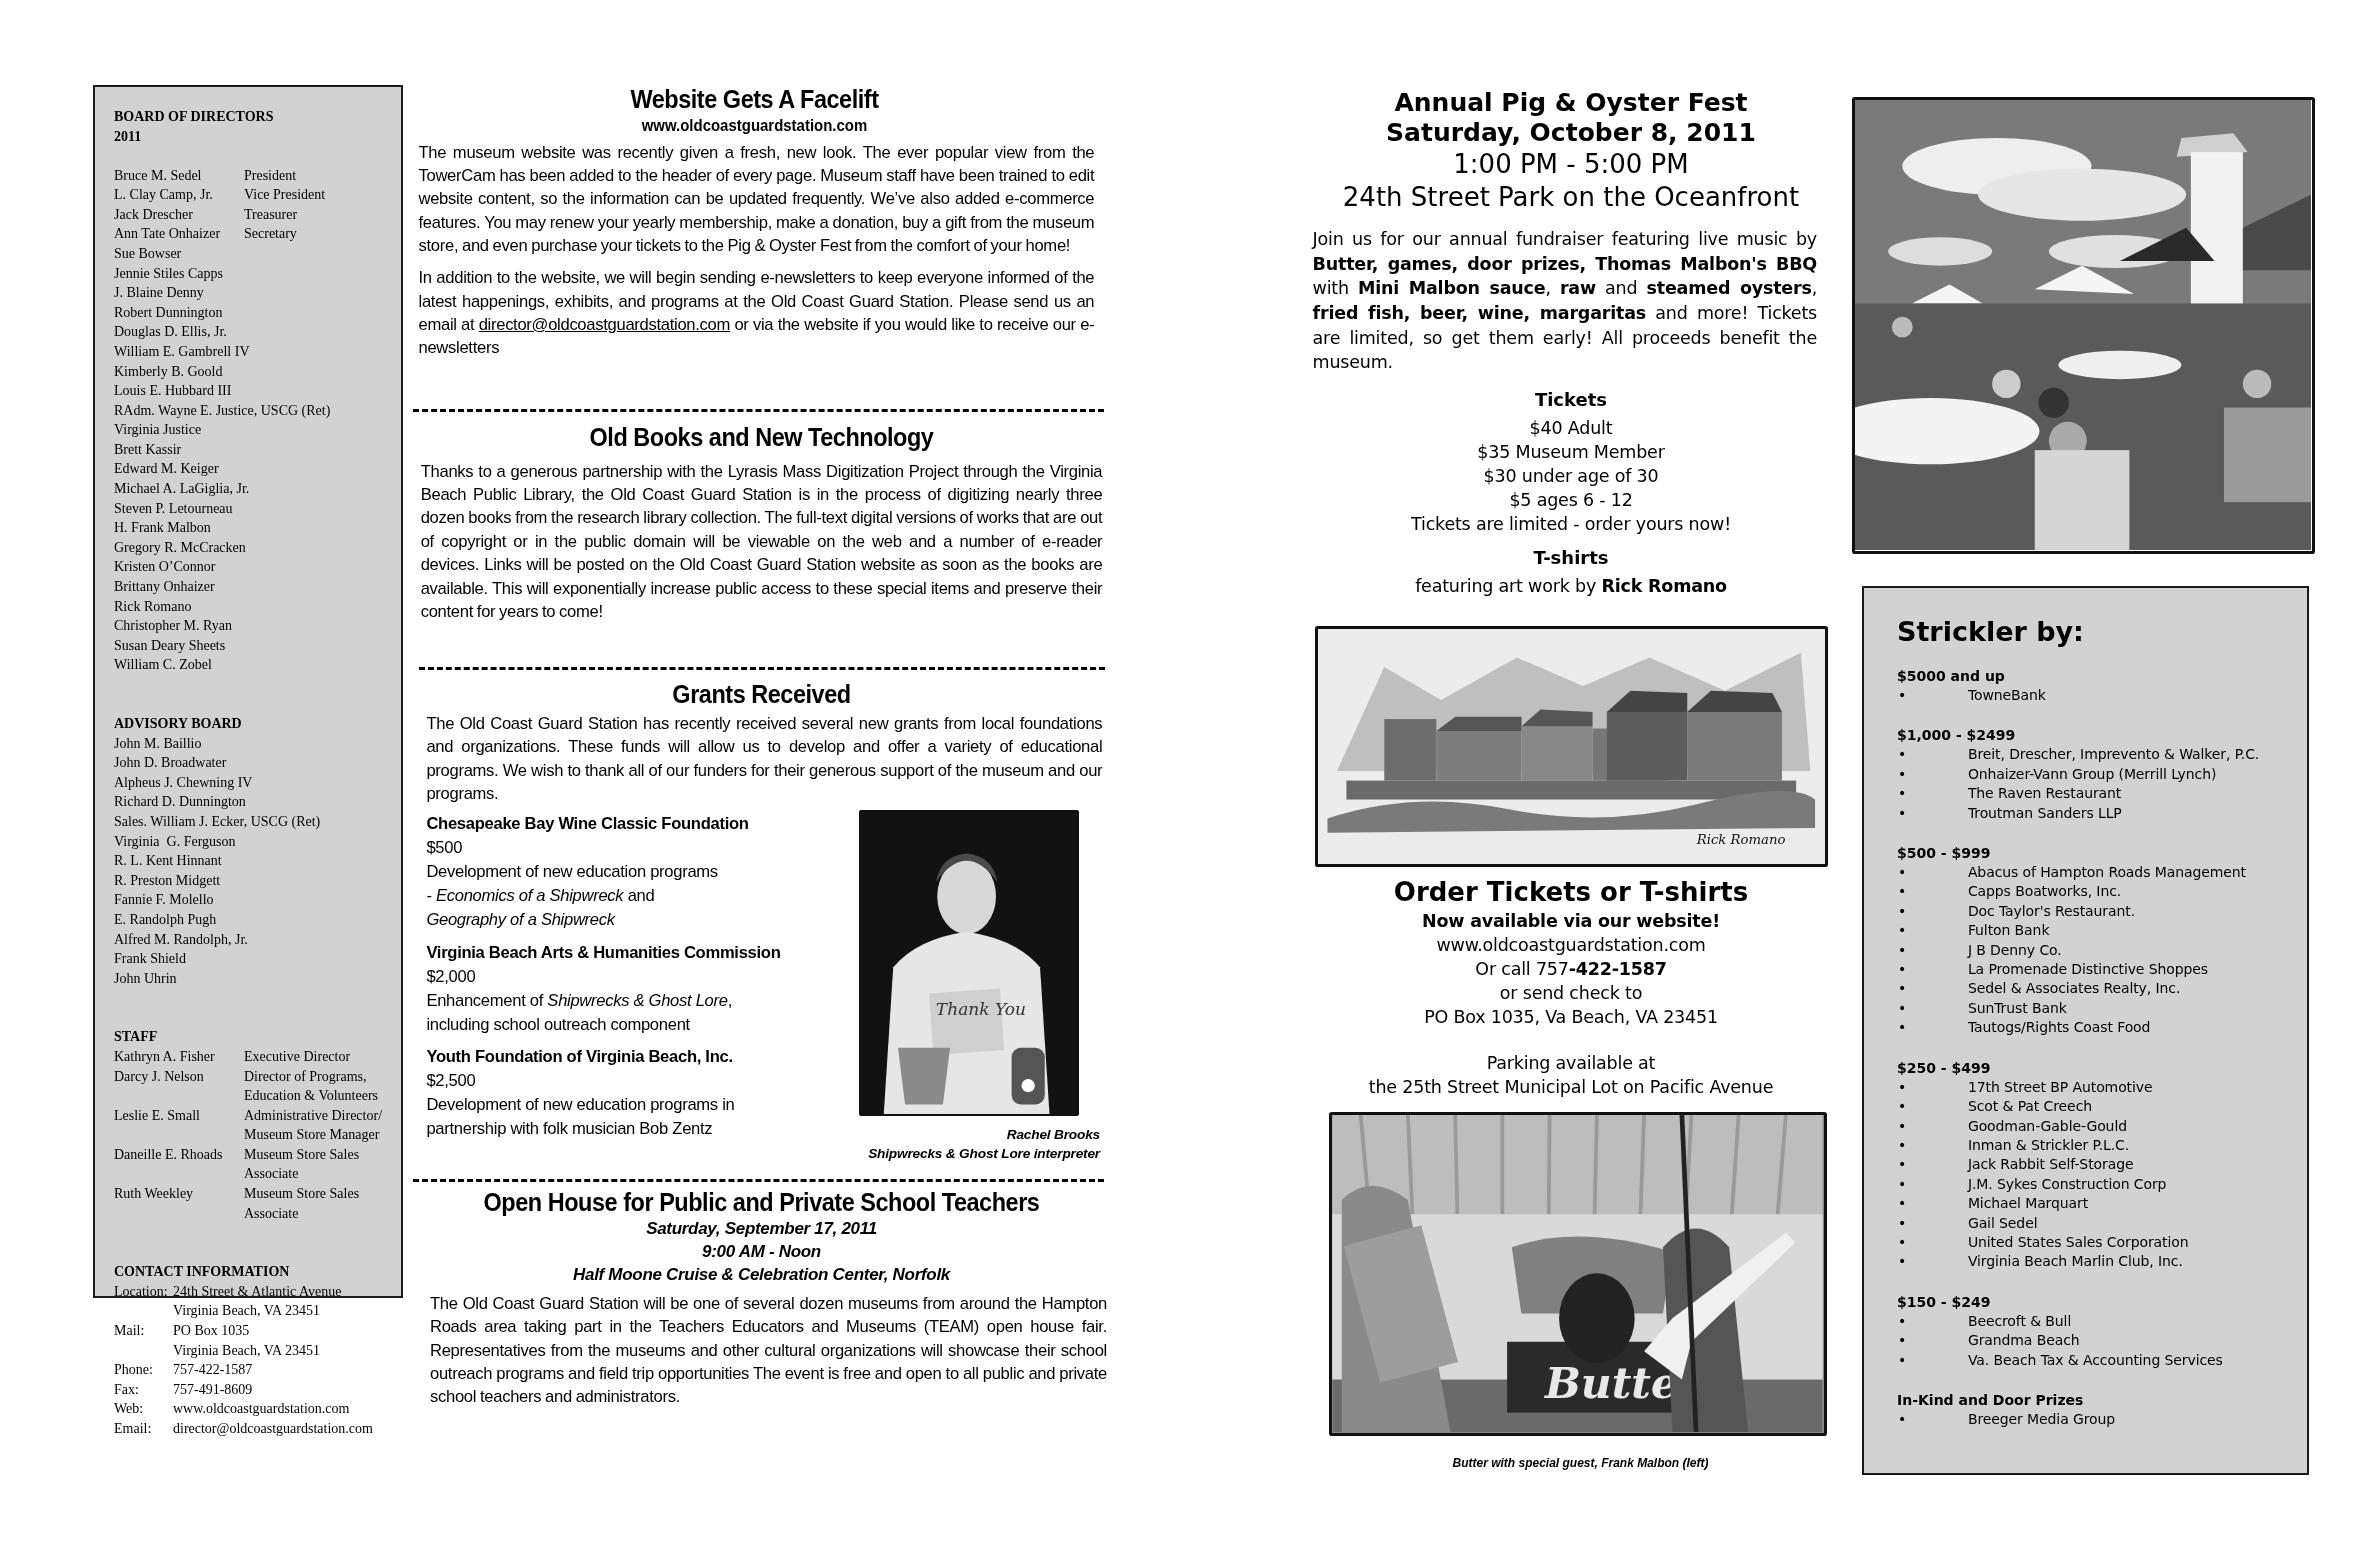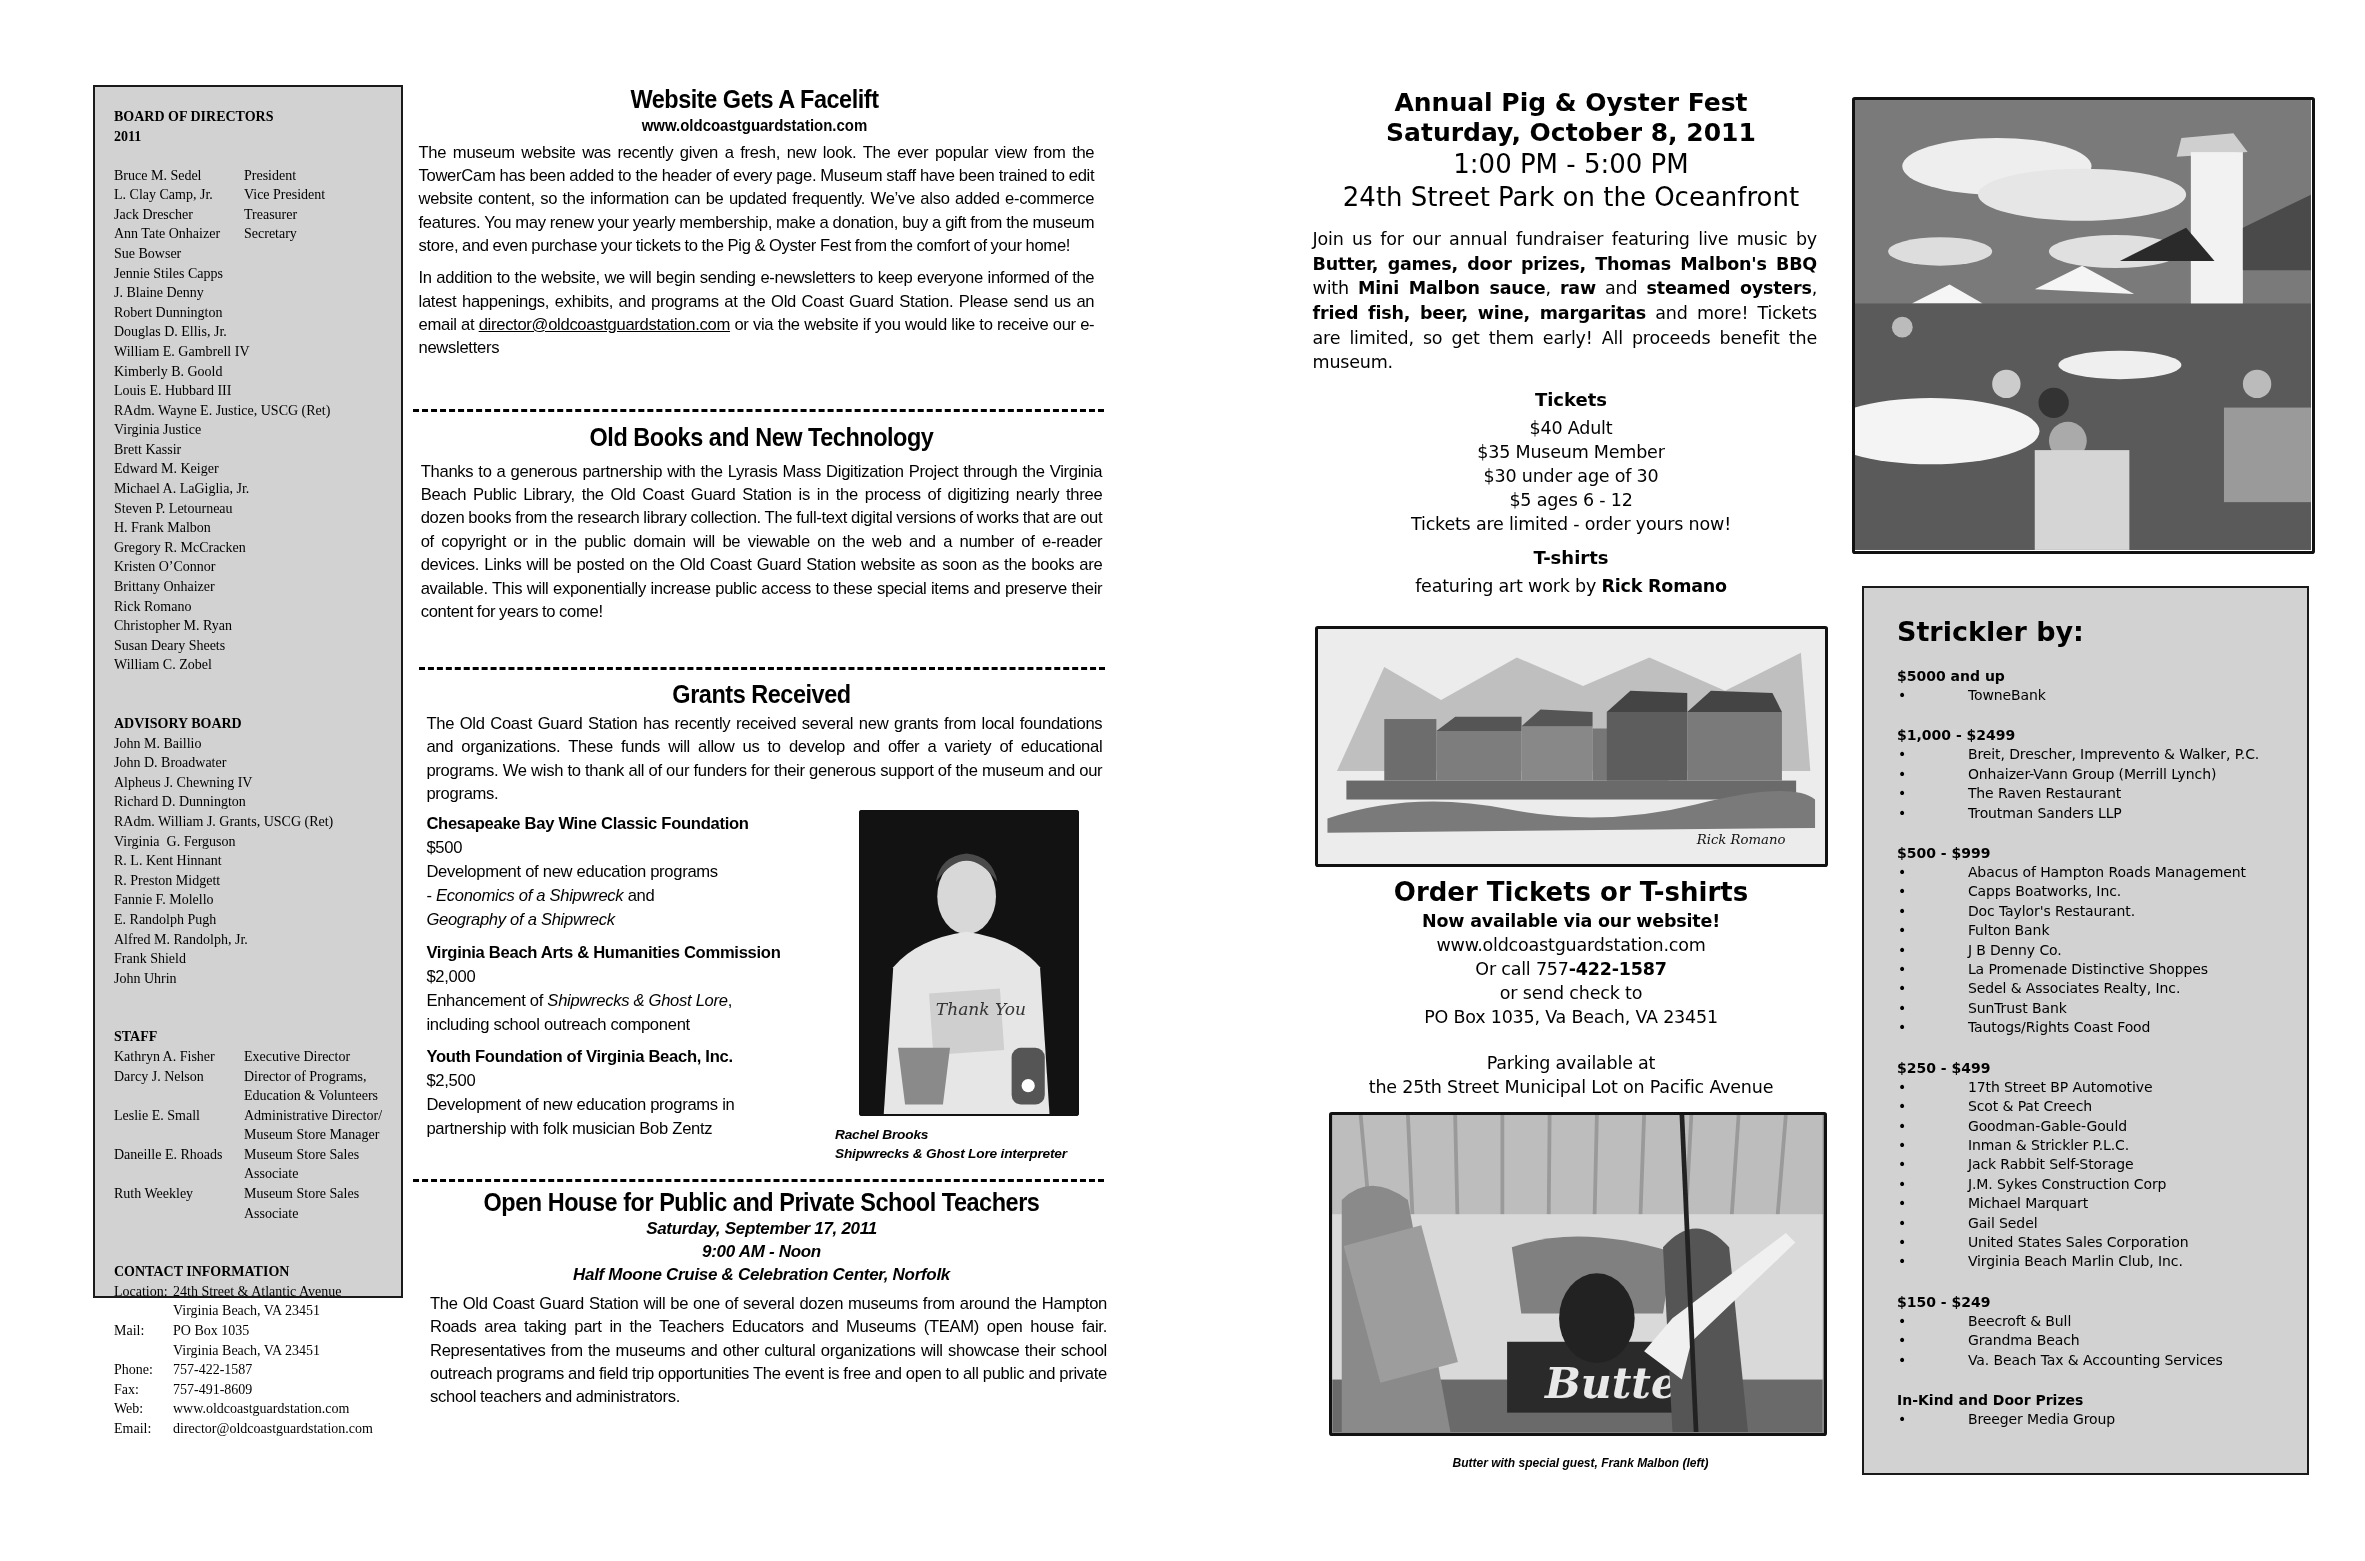--- a/index.html
+++ b/index.html
@@ -19,21 +19,21 @@
 
   
   .mid { font-family:"Liberation Sans", sans-serif; }
   .art-title { text-align:center; font-weight:bold; font-size:25.5px; line-height:29px; letter-spacing:-0.5px; transform:scaleX(0.92); }
   .art-sub { text-align:center; font-weight:bold; font-size:17px; line-height:21px; transform:scaleX(0.88); }
   .body-text { font-size:16.6px; line-height:23.4px; text-align:justify; letter-spacing:-0.3px; word-spacing:-0.5px; }
   .dash { height:0; border-top:3.3px dashed #000; }
   .grant-name { font-weight:bold; font-size:16.6px; line-height:24px; letter-spacing:-0.3px; }
   .grant-line { font-size:16.6px; line-height:24px; letter-spacing:-0.3px; }
   .ital { font-style:italic; }
-  .photo-cap { text-align:left; font-weight:bold; font-style:italic; font-size:13.7px; line-height:19px; letter-spacing:-0.2px; }
+  .photo-cap { text-align:right; font-weight:bold; font-style:italic; font-size:13.7px; line-height:19px; letter-spacing:-0.2px; }
   .event-line { text-align:center; font-weight:bold; font-style:italic; font-size:17px; line-height:23px; letter-spacing:-0.3px; }
 
   
   .fest { font-family:"DejaVu Sans", sans-serif; text-align:center; }
   .fest-title { font-weight:bold; font-size:25px; line-height:30px; }
   .fest-time { font-size:26px; line-height:33px; }
   .fest-body { text-align:justify; font-size:17.5px; line-height:24.6px; letter-spacing:-0.2px; }
   .fest-h { font-weight:bold; font-size:18px; line-height:33px; }
   .fest-line { font-size:17.5px; line-height:24px; letter-spacing:-0.2px; }
   .bold { font-weight:bold; }
@@ -97,21 +97,21 @@
       <div>Susan Deary Sheets</div>
       <div>William C. Zobel</div>
     </div>
   <div class="gap-lg"></div>
   <h3>ADVISORY BOARD</h3>
   <div id="advisory-members">
       <div style="white-space: pre;">John M. Baillio</div>
       <div style="white-space: pre;">John D. Broadwater</div>
       <div style="white-space: pre;">Alpheus J. Chewning IV</div>
       <div style="white-space: pre;">Richard D. Dunnington</div>
-      <div style="white-space: pre;">RAdm. William J. Grants, USCG (Ret)</div>
+      <div style="white-space: pre;">Sales. William J. Ecker, USCG (Ret)</div>
       <div style="white-space: pre;">Virginia  G. Ferguson</div>
       <div style="white-space: pre;">R. L. Kent Hinnant</div>
       <div style="white-space: pre;">R. Preston Midgett</div>
       <div style="white-space: pre;">Fannie F. Molello</div>
       <div style="white-space: pre;">E. Randolph Pugh</div>
       <div style="white-space: pre;">Alfred M. Randolph, Jr.</div>
       <div style="white-space: pre;">Frank Shield</div>
       <div style="white-space: pre;">John Uhrin</div>
     </div>
   <div class="gap-lg"></div>

